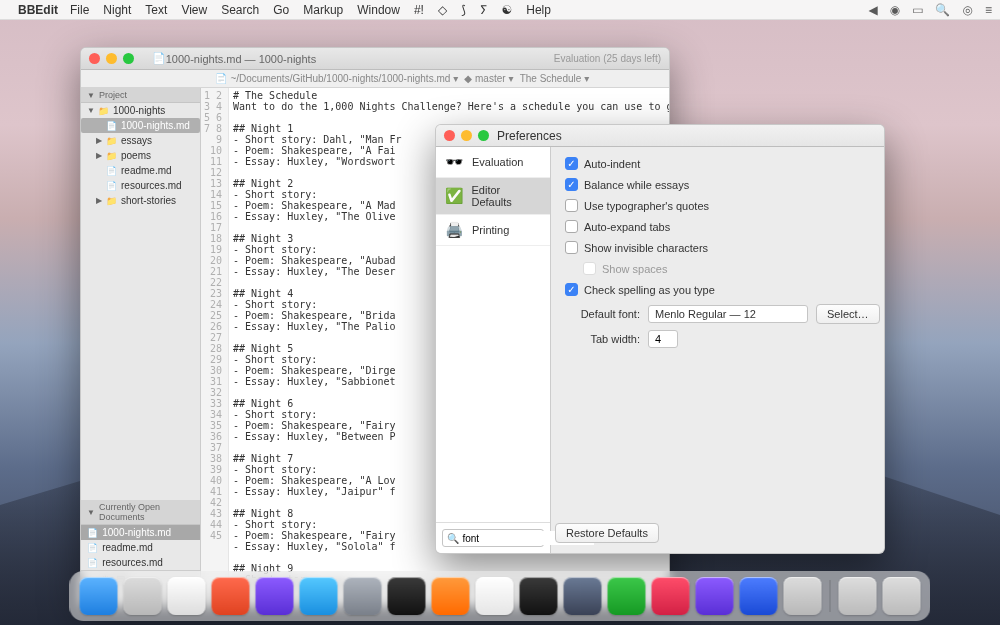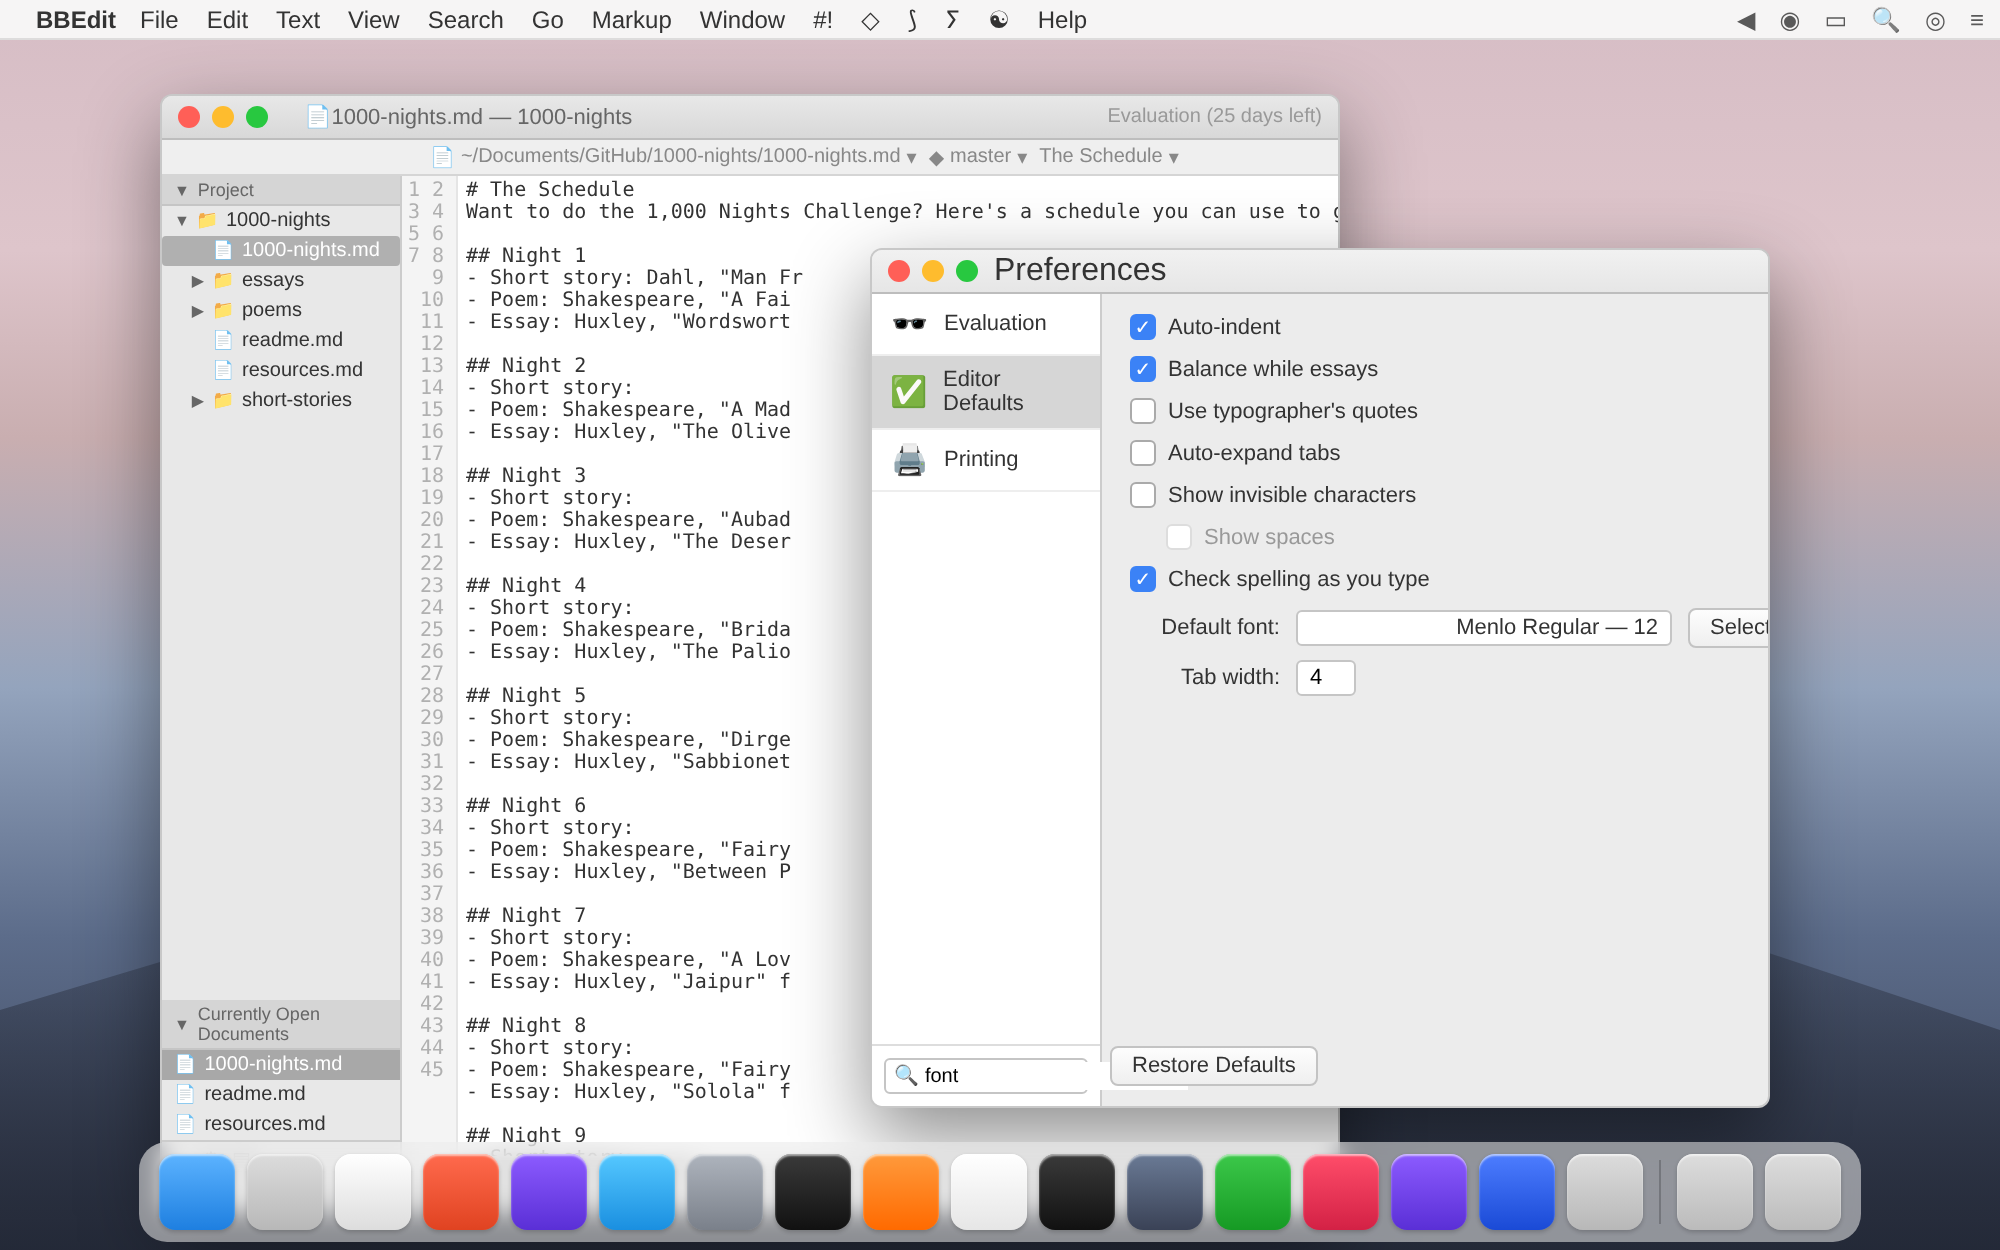--- a/index.html
+++ b/index.html
@@ -50,21 +50,21 @@
 .code { flex:1; padding:2px 4px; font-family:Menlo,monospace; font-size:10px; line-height:11px; white-space:pre; color:#333; overflow:hidden;}
 .hscroll{position:absolute;left:28px;right:0;bottom:0;height:10px;background:#f0f0f0;}
 .hscroll .thumb{position:absolute;left:0;width:120px;top:2px;bottom:2px;background:#c0c0c0;border-radius:4px;}
 
 .statusbar { height:18px; background: linear-gradient(#e5e5e5,#d8d8d8); border-top:1px solid #c5c5c5; display:flex; align-items:center; padding:0 8px; font-size:9px; color:#777; gap:14px;}
 .statusbar .sp{flex:1;}
 
 
 #prefs-window { left:435px; top:124px; width:450px; height:430px; z-index:20; background:#ececec; }
 #prefs-window .titlebar { background:linear-gradient(#f1f1f1,#e6e6e6);}
-#prefs-window .titlebar .title{color:#333; font-size:16px;}
+#prefs-window .titlebar .title{color:#333; font-size:12px;}
 .prefs-body{display:flex; height:calc(100% - 22px);}
 .prefs-sidebar{width:115px; background:#fff; border-right:1px solid #ccc; display:flex; flex-direction:column;}
 .pref-cat{display:flex;align-items:center;gap:6px;padding:6px 8px;border-bottom:1px solid #eee; font-size:11px; cursor:default;}
 .pref-cat.selected{background:#d6d6d6;}
 .pref-cat .picon{width:22px;height:18px;display:flex;align-items:center;justify-content:center;font-size:15px;}
 .prefs-search{margin-top:auto;padding:6px; border-top:1px solid #ddd;}
 .prefs-search .sbox{display:flex;align-items:center;background:#fff;border:1px solid #c5c5c5;border-radius:3px;padding:1px 4px;height:18px;}
 .prefs-search .sbox span.sicon{color:#999;font-size:10px;margin-right:3px;}
 .prefs-search input{border:none;outline:none;flex:1;font-size:10px;height:14px;}
 .prefs-search .clear{color:#999;font-size:10px;cursor:default;}
@@ -90,21 +90,21 @@
 </head>
 <body>
 
 <div class="desktop-bg"></div>
 <div class="mountain"></div>
 
 <div class="menubar">
   <span class="apple"></span>
   <span class="appname">BBEdit</span>
   <span class="menu-item">File</span>
-  <span class="menu-item">Edit</span>
+  <span class="menu-item">Night</span>
   <span class="menu-item">Text</span>
   <span class="menu-item">View</span>
   <span class="menu-item">Search</span>
   <span class="menu-item">Go</span>
   <span class="menu-item">Markup</span>
   <span class="menu-item">Window</span>
   <span class="menu-item">#!</span>
   <span class="menu-item">◇</span>
   <span class="menu-item">⟆</span>
   <span class="menu-item">ⵢ</span>
@@ -384,21 +384,21 @@
           <div class="check-row sub">
               <span class="cb disabled"></span>
               <span>Show spaces</span>
             </div>
           <div class="check-row">
               <span class="cb checked"></span>
               <span>Check spelling as you type</span>
             </div>
           <div class="form-row">
             <span class="lbl">Default font:</span>
-            <span class="txtfield" style="width:188px;text-align:right">Menlo Regular — 12</span>
+            <span class="txtfield" style="width:160px;text-align:left">Menlo Regular — 12</span>
             <span class="btn">Select…</span>
           </div>
           <div class="form-row">
             <span class="lbl">Tab width:</span>
             <input class="txtfield" style="width: 30px;" value="4">
           </div>
         </div>
 
       </div>
       <div class="prefs-footer">

